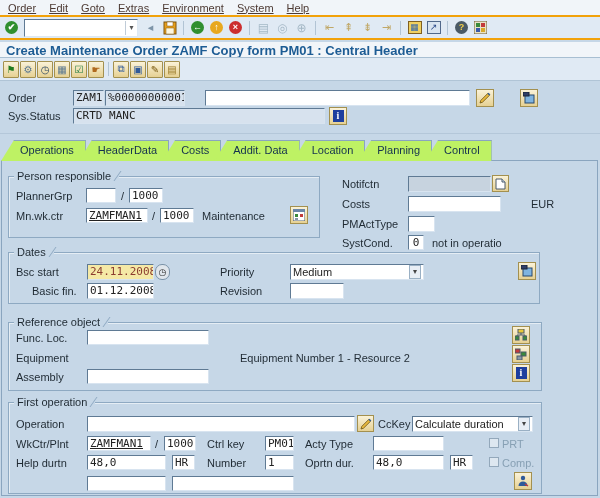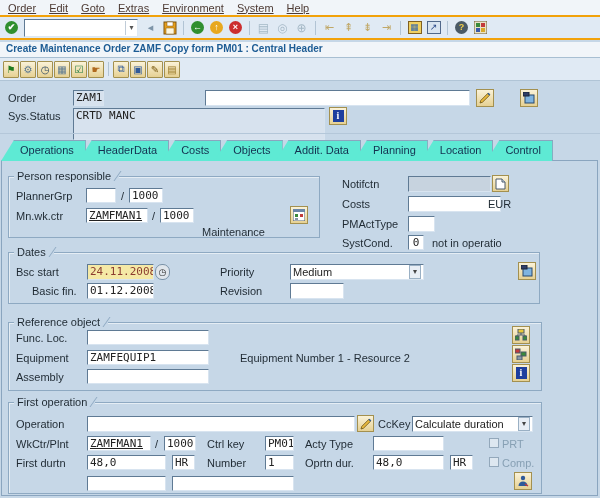--- a/index.html
+++ b/index.html
@@ -11,21 +11,21 @@
   .stdbar{position:absolute;left:0;top:15px;width:600px;height:25px;background:#e0eaf4;border-top:2px solid #f2a20a;border-bottom:2px solid #f2a20a;display:flex;align-items:center;gap:2px;padding:0 3px;box-sizing:border-box;}
   .tbtn{width:17px;height:17px;display:flex;align-items:center;justify-content:center;font-size:11px;background:transparent;border:1px solid transparent;box-sizing:border-box;}
   .circ{width:13px;height:13px;border-radius:50%;color:#fff;font-size:9px;line-height:13px;text-align:center;font-weight:bold;}
   .gray{color:#a4b8c6;font-size:12px;}
   .vsep{width:1px;height:14px;background:#b2c4d4;margin:0 3px;}
   .cmdwrap{display:flex;align-items:center;border:1px solid;border-color:#5f7a94 #dce8f2 #dce8f2 #5f7a94;background:#fff;height:16px;width:112px;margin:0 2px;}
   .cmdwrap input{border:0;outline:0;flex:1;height:12px;font-size:10px;min-width:0;}
   .cmddrop{width:11px;height:14px;font-size:8px;color:#555;text-align:center;line-height:14px;border-left:1px solid #c0ccd8;}
 
   .titlebar{position:absolute;left:0;top:42px;width:600px;height:15px;background:#f1f5f9;}
-  .titlebar div{font-size:10px;font-weight:bold;color:#1d5c94;padding:1px 0 0 6px;white-space:nowrap;}
+  .titlebar div{font-size:13px;font-weight:bold;color:#1d5c94;padding:1px 0 0 6px;white-space:nowrap;}
   .titlesep{position:absolute;left:0;top:57px;width:600px;height:1px;background:#a8bfd2;}
 
   .appbar{position:absolute;left:0;top:58px;width:600px;height:23px;background:#e0eaf4;border-bottom:1px solid #b0c4d6;display:flex;align-items:center;gap:1px;padding-left:3px;box-sizing:border-box;}
   .abtn{width:16px;height:17px;background:linear-gradient(#faf2d8,#e6d193);border:1px solid #a3904f;border-radius:1px;display:flex;align-items:center;justify-content:center;font-size:10px;box-sizing:border-box;}
 
   .hsep{position:absolute;left:0;top:133px;width:600px;height:1px;background:#b4c7d9;}
 
   
   .lbl{position:absolute;color:#1f2a33;white-space:nowrap;}
   .fld{position:absolute;background:#fff;border:1px solid;border-color:#5f7a94 #d8e4f0 #d8e4f0 #5f7a94;font-family:"DejaVu Sans Mono",monospace;font-size:11px;line-height:14px;padding:0 2px;box-sizing:border-box;white-space:nowrap;overflow:hidden;}
@@ -37,21 +37,21 @@
   .ibtn{position:absolute;background:linear-gradient(#faf2d8,#e6d193);border:1px solid #a3904f;display:flex;align-items:center;justify-content:center;box-sizing:border-box;}
   .ul{text-decoration:underline;}
 
   
   .grp{position:absolute;border:1px solid #8ea9c2;box-shadow:inset 1px 1px 0 rgba(255,255,255,.55);}
   .gt{position:absolute;background:#c6d7e7;padding:0 8px 0 3px;color:#1f2a33;white-space:nowrap;}
   .gt::after{content:"";position:absolute;right:1px;top:1px;width:1px;height:10px;background:#8ea9c2;transform:skewX(-35deg);}
 
   
   .tabs{position:absolute;left:8px;top:140px;height:21px;display:flex;z-index:2;}
-  .tab{margin-left:-7px;height:21px;padding:4px 12px 0 19px;box-sizing:border-box;background:#5eead4;color:#13304f;clip-path:polygon(13px 0,100% 0,100% 100%,0 100%);box-shadow:inset 0 1px 0 #8aa5bf, inset -1px 0 0 #8aa5bf;white-space:nowrap;}
+  .tab{margin-left:-7px;height:21px;padding:4px 12px 0 19px;box-sizing:border-box;background:#bef264;color:#13304f;clip-path:polygon(13px 0,100% 0,100% 100%,0 100%);box-shadow:inset 0 1px 0 #8aa5bf, inset -1px 0 0 #8aa5bf;white-space:nowrap;}
   .tab.active{background:#2e6a8c;color:#fff;z-index:3;}
   .panel{position:absolute;left:1px;top:160px;width:597px;height:336px;border:1px solid #8aa5bf;background:#c6d7e7;box-sizing:border-box;}
 
   .cb{position:absolute;width:10px;height:10px;background:#dde7f0;border:1px solid #93a8bb;box-sizing:border-box;}
   .cblbl{position:absolute;color:#87a0b4;white-space:nowrap;}
   .desc{position:absolute;color:#1f2a33;white-space:nowrap;}
   svg{display:block;}
 </style>
 </head>
 <body>
@@ -173,85 +173,85 @@
     <div class="abtn" style="color:#7a5a10;">
         <span>✎</span>
       </div>
     <div class="abtn" style="color:#9a7a28;">
         <span>▤</span>
       </div>
   </div>
 
   <div class="lbl" style="left:8px;top:92px;">Order</div>
   <div class="fld ro" style="left:73px;top:90px;width:31px;height:16px;">ZAM1</div>
+  <div class="fld ro" style="left:105px;top:90px;width:80px;height:16px;">%00000000001</div>
   <div class="fld" style="left:205px;top:90px;width:265px;height:16px;"></div>
   <div class="ibtn" style="left:476px;top:89px;width:18px;height:18px;">
     <svg width="12" height="12" viewBox="0 0 12 12">
         <path d="M1 11l2.5-.8L10.8 3 9 1.2 1.8 8.4z" fill="#e8b93e" stroke="#6a5010" stroke-width=".8"></path>
         <path d="M9 1.2L10.8 3" stroke="#35609a" stroke-width="1.6"></path>
       </svg>
   </div>
   <div class="ibtn" style="left:520px;top:89px;width:18px;height:18px;">
     <svg width="12" height="12" viewBox="0 0 12 12">
         <rect x="2" y="3" width="9" height="8" fill="#7fb4e0" stroke="#28496e"></rect>
         <rect x="0" y="0" width="6" height="4" fill="#2f3e66" stroke="#1a2438"></rect>
       </svg>
   </div>
   <div class="lbl" style="left:8px;top:110px;">Sys.Status</div>
-  <div class="fld ro" style="left:73px;top:108px;width:252px;height:32px;">CRTD MANC</div>
+  <div class="fld ro" style="left:73px;top:108px;width:252px;height:16px;">CRTD MANC</div>
   <div class="ibtn" style="left:329px;top:107px;width:18px;height:18px;">
     <span style="background:#1e3f9e;color:#fff;width:11px;height:12px;font-size:10px;font-weight:bold;font-family:'Liberation Serif',serif;text-align:center;line-height:12px;display:block;">i</span>
   </div>
 
   <div class="hsep"></div>
 
   <div class="tabs">
     <div class="tab">Operations</div>
     <div class="tab">HeaderData</div>
     <div class="tab">Costs</div>
-    <div class="tab">Objects</div>
     <div class="tab">Addit. Data</div>
+    <div class="tab">Location</div>
     <div class="tab">Planning</div>
-    <div class="tab">Location</div>
     <div class="tab">Control</div>
   </div>
   <div class="panel"></div>
 
   <div class="grp" style="left:8px;top:176px;width:310px;height:60px;"></div>
   <div class="gt" style="left:14px;top:170px;">Person responsible</div>
   <div class="lbl" style="left:16px;top:190px;">PlannerGrp</div>
   <div class="fld" style="left:86px;top:188px;width:30px;height:15px;"></div>
   <div class="lbl" style="left:121px;top:190px;">/</div>
   <div class="fld" style="left:129px;top:188px;width:34px;height:15px;">1000</div>
   <div class="lbl" style="left:16px;top:210px;">Mn.wk.ctr</div>
   <div class="fld ul" style="left:86px;top:208px;width:62px;height:15px;">ZAMFMAN1</div>
   <div class="lbl" style="left:152px;top:210px;">/</div>
   <div class="fld" style="left:160px;top:208px;width:34px;height:15px;">1000</div>
-  <div class="desc" style="left:202px;top:210px;margin-top:16px;">Maintenance</div>
+  <div class="desc" style="left:202px;top:210px;">Maintenance</div>
   <div class="ibtn" style="left:290px;top:206px;width:18px;height:18px;">
     <svg width="12" height="12" viewBox="0 0 12 12">
         <rect x="0" y="0" width="12" height="12" fill="#fff" stroke="#4a5a6a"></rect>
         <rect x="0" y="0" width="12" height="3" fill="#6a86a8"></rect>
         <rect x="2" y="5" width="3" height="3" fill="#3a8a3a"></rect>
         <rect x="7" y="5" width="3" height="3" fill="#c23a3a"></rect>
         <rect x="2" y="9" width="3" height="2" fill="#8898a8"></rect>
       </svg>
   </div>
 
   <div class="lbl" style="left:342px;top:178px;">Notifctn</div>
   <div class="fld dis" style="left:408px;top:176px;width:83px;height:16px;"></div>
   <div class="ibtn" style="left:492px;top:175px;width:17px;height:17px;">
     <svg width="11" height="12" viewBox="0 0 11 12">
         <path d="M1 1h6l3 3v7H1z" fill="#fff" stroke="#4a5a6a"></path>
         <path d="M7 1v3h3" fill="#d8e4f0" stroke="#4a5a6a"></path>
       </svg>
   </div>
   <div class="lbl" style="left:342px;top:198px;">Costs</div>
   <div class="fld" style="left:408px;top:196px;width:93px;height:16px;"></div>
-  <div class="lbl" style="left:488px;top:198px;">EUR</div>
+  <div class="lbl" style="left:531px;top:198px;">EUR</div>
   <div class="lbl" style="left:342px;top:218px;text-align:center;">PMActType</div>
   <div class="fld" style="left:408px;top:216px;width:27px;height:16px;"></div>
   <div class="lbl" style="left:342px;top:237px;">SystCond.</div>
   <div class="fld" style="left:408px;top:235px;width:16px;height:15px;text-align:center;">0</div>
   <div class="desc" style="left:432px;top:237px;">not in operatio</div>
 
   <div class="grp" style="left:8px;top:252px;width:530px;height:50px;"></div>
   <div class="gt" style="left:14px;top:246px;">Dates</div>
   <div class="lbl" style="left:16px;top:266px;">Bsc start</div>
   <div class="fld hl" style="left:87px;top:264px;width:67px;height:16px;">24.11.2008</div>
@@ -272,21 +272,20 @@
   <div class="lbl" style="left:16px;top:285px;margin-left:16px;">Basic fin.</div>
   <div class="fld" style="left:87px;top:283px;width:67px;height:16px;">01.12.2008</div>
   <div class="lbl" style="left:220px;top:285px;">Revision</div>
   <div class="fld" style="left:290px;top:283px;width:54px;height:16px;"></div>
 
   <div class="grp" style="left:8px;top:322px;width:532px;height:67px;"></div>
   <div class="gt" style="left:14px;top:316px;">Reference object</div>
   <div class="lbl" style="left:16px;top:332px;">Func. Loc.</div>
   <div class="fld" style="left:87px;top:330px;width:122px;height:15px;"></div>
   <div class="lbl" style="left:16px;top:352px;">Equipment</div>
-  <div class="fld" style="left:87px;top:350px;width:122px;height:15px;">ZAMFEQUIP1</div>
   <div class="desc" style="left:240px;top:352px;">Equipment Number 1 - Resource 2</div>
   <div class="lbl" style="left:16px;top:371px;">Assembly</div>
   <div class="fld" style="left:87px;top:369px;width:122px;height:15px;"></div>
   <div class="ibtn" style="left:512px;top:326px;width:18px;height:18px;">
     <svg width="12" height="12" viewBox="0 0 12 12">
         <rect x="3" y="0" width="6" height="4" fill="#e8c838" stroke="#4a5a6a"></rect>
         <rect x="0" y="7" width="4" height="4" fill="#3a8a3a" stroke="#4a5a6a"></rect>
         <rect x="8" y="7" width="4" height="4" fill="#3a8a3a" stroke="#4a5a6a"></rect>
         <path d="M6 4v2M2 7V6h8v1" stroke="#4a5a6a" fill="none"></path>
       </svg>
@@ -320,21 +319,21 @@
   <div class="lbl" style="left:16px;top:438px;">WkCtr/Plnt</div>
   <div class="fld ul" style="left:87px;top:436px;width:64px;height:15px;">ZAMFMAN1</div>
   <div class="lbl" style="left:155px;top:438px;">/</div>
   <div class="fld" style="left:164px;top:436px;width:32px;height:15px;">1000</div>
   <div class="lbl" style="left:207px;top:438px;">Ctrl key</div>
   <div class="fld" style="left:265px;top:436px;width:29px;height:15px;">PM01</div>
   <div class="lbl" style="left:305px;top:438px;">Acty Type</div>
   <div class="fld" style="left:373px;top:436px;width:71px;height:15px;"></div>
   <div class="cb" style="left:489px;top:438px;"></div>
   <div class="cblbl" style="left:502px;top:438px;">PRT</div>
-  <div class="lbl" style="left:16px;top:457px;">First durtn</div>
+  <div class="lbl" style="left:16px;top:457px;">Help durtn</div>
   <div class="fld" style="left:87px;top:455px;width:79px;height:15px;">48,0</div>
   <div class="fld" style="left:172px;top:455px;width:23px;height:15px;">HR</div>
   <div class="lbl" style="left:207px;top:457px;">Number</div>
   <div class="fld" style="left:265px;top:455px;width:29px;height:15px;">1</div>
   <div class="lbl" style="left:305px;top:457px;">Oprtn dur.</div>
   <div class="fld" style="left:373px;top:455px;width:71px;height:15px;">48,0</div>
   <div class="fld" style="left:450px;top:455px;width:23px;height:15px;">HR</div>
   <div class="cb" style="left:489px;top:457px;"></div>
   <div class="cblbl" style="left:502px;top:457px;">Comp.</div>
   <div class="lbl" style="left:16px;top:498px;">Person. no</div>

